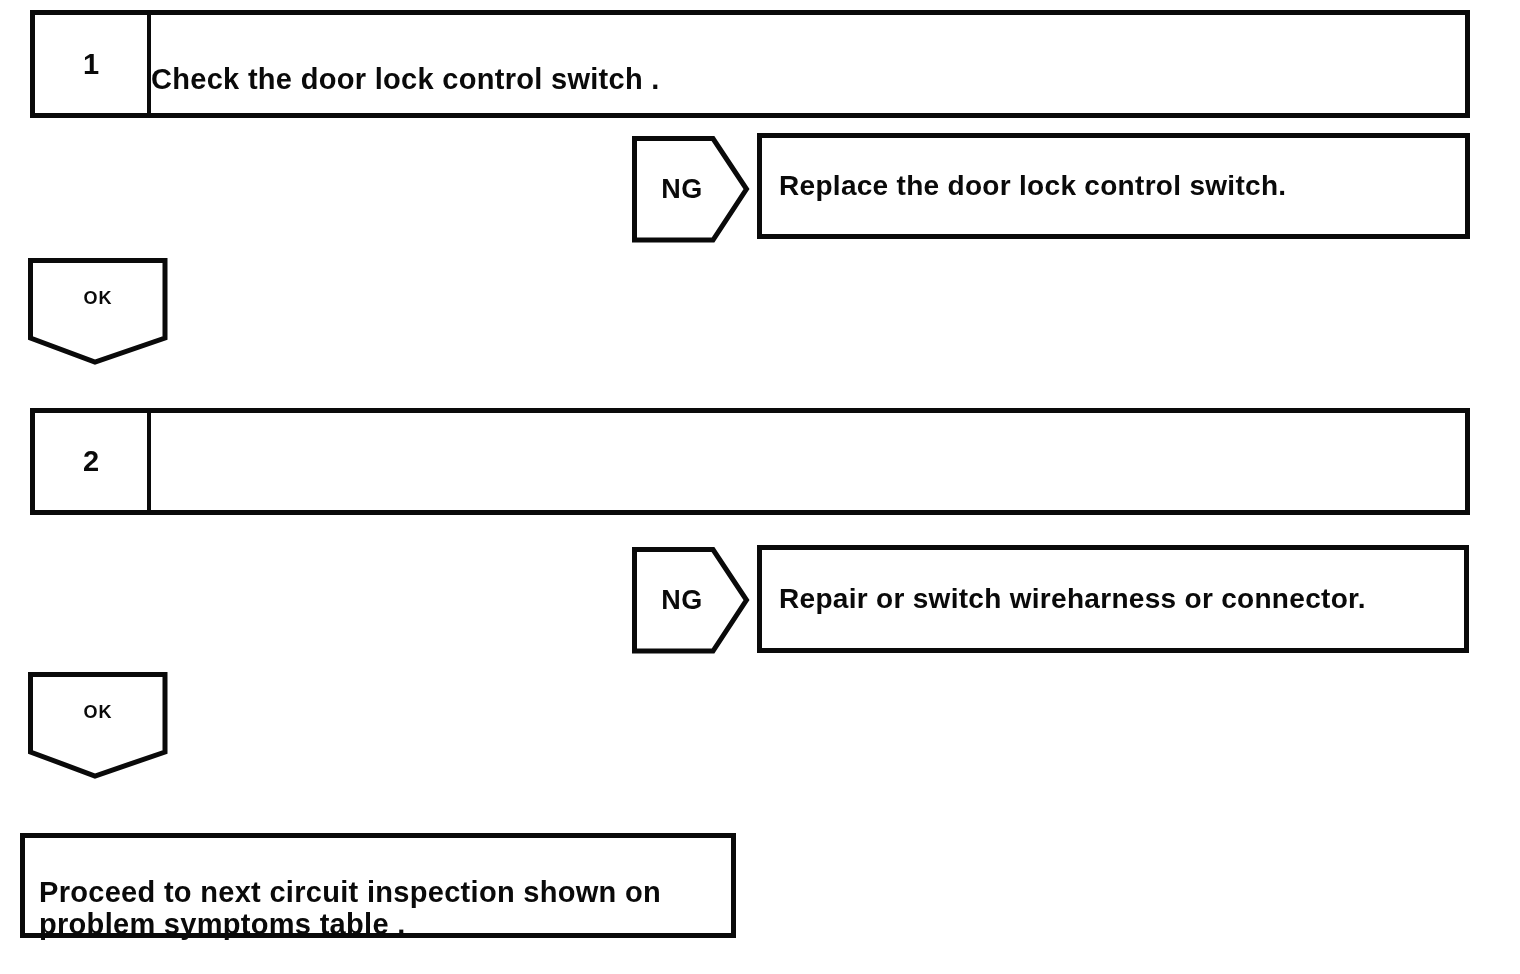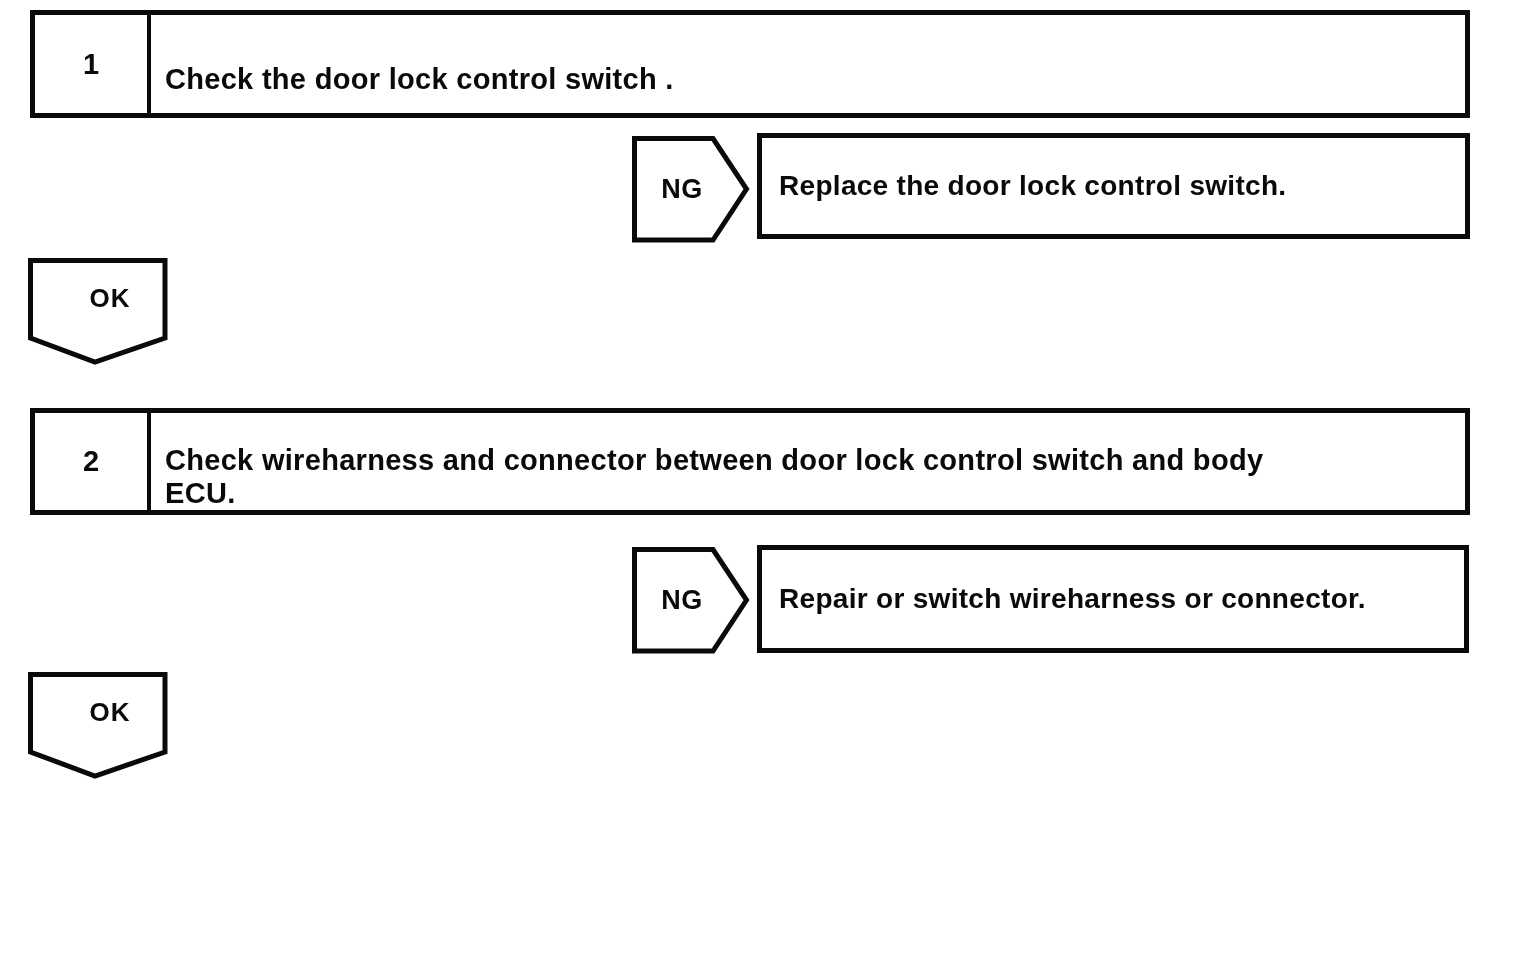--- a/index.html
+++ b/index.html
@@ -30,21 +30,20 @@
     border-right: 4px solid #0a0a0a;
     display: flex;
     align-items: center;
     justify-content: center;
     font-size: 29px;
   }
   .step-text {
     flex: 1;
     display: flex;
     align-items: center;
-    padding-left: 14px;
     padding-right: 12px;
     font-size: 29px;
     line-height: 1.12;
     letter-spacing: 0.3px;
     white-space: pre-line;
     margin-top: 30px;
   }
   .result-box {
     display: flex;
     align-items: center;
@@ -73,28 +72,28 @@
     width: 84px;
     height: 100%;
     display: flex;
     align-items: center;
     justify-content: center;
     font-size: 27px;
     letter-spacing: 0.5px;
   }
   .ok-label {
     position: absolute;
-    left: 12px;
+    left: 0;
     top: 0;
     width: 100%;
     height: 80px;
     display: flex;
     align-items: center;
     justify-content: center;
-    font-size: 26px;
+    font-size: 18px;
     letter-spacing: 1px;
   }
   
   #step1-box   { left: 30px;  top: 10px;  width: 1440px; height: 108px; }
   #ng1         { left: 632px; top: 136px; }
   #ng1-result  { left: 757px; top: 133px; width: 713px;  height: 106px; }
   #ok1         { left: 28px;  top: 258px; }
   #step2-box   { left: 30px;  top: 408px; width: 1440px; height: 107px; }
   #ng2         { left: 632px; top: 547px; }
   #ng2-result  { left: 757px; top: 545px; width: 712px;  height: 108px; }
@@ -124,36 +123,38 @@
 
   <div class="connector" id="ok1">
     <svg width="140" height="108" viewBox="0 0 140 108">
       <polygon points="2.5,2.5 137,2.5 137,80 67,104 2.5,80" fill="#ffffff" stroke="#0a0a0a" stroke-width="5" stroke-linejoin="miter"></polygon>
     </svg>
     <span class="ok-label">OK</span>
   </div>
 
   <div class="box step-box" id="step2-box">
     <div class="step-num">2</div>
-    <div class="step-text">Check wireharness and connector between door lock control switch and body
-ECU.</div>
   </div>
 
   <div class="connector" id="ng2">
     <svg width="118" height="107" viewBox="0 0 118 107">
       <polygon points="2.5,2.5 81,2.5 114.5,53 81,104 2.5,104" fill="#ffffff" stroke="#0a0a0a" stroke-width="5" stroke-linejoin="miter"></polygon>
     </svg>
     <span class="ng-label">NG</span>
   </div>
 
   <div class="box result-box" id="ng2-result">
     <span>Repair or switch wireharness or connector.</span>
   </div>
 
   <div class="connector" id="ok2">
     <svg width="140" height="108" viewBox="0 0 140 108">
       <polygon points="2.5,2.5 137,2.5 137,80 67,104 2.5,80" fill="#ffffff" stroke="#0a0a0a" stroke-width="5" stroke-linejoin="miter"></polygon>
     </svg>
     <span class="ok-label">OK</span>
   </div>
 
+  <div class="box final-box" id="final-box">
+    <span>Proceed to next circuit inspection shown on
+problem symptoms table .</span>
+  </div>
 
 </div>
 
 </body></html>

